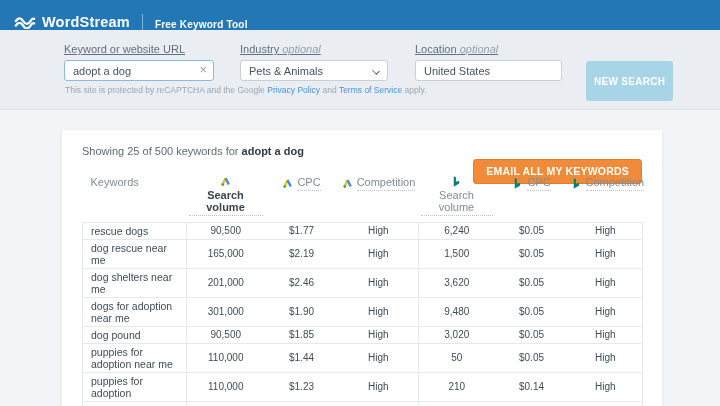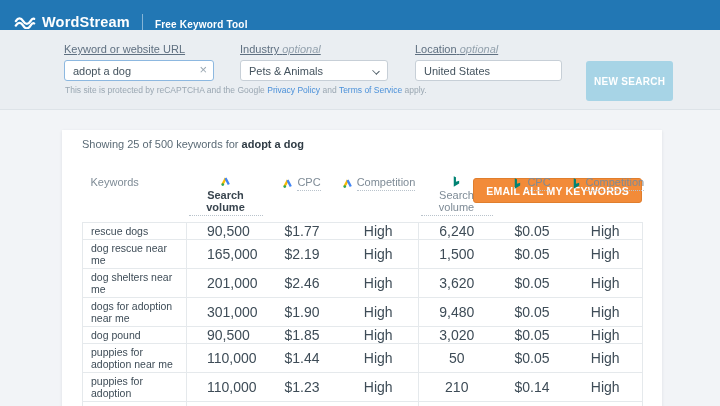--- a/index.html
+++ b/index.html
@@ -34,37 +34,37 @@
   .new-search-btn { position:absolute; left:586px; top:31px; height:40px; padding:0 8px;
     background:var(--accent-blue-button,#a7d4e6); border:none; border-radius:3px;
     color:#fff; font-family:"Liberation Sans",sans-serif; font-size:10px; font-weight:bold; letter-spacing:.3px; cursor:pointer; }
   .recaptcha { position:absolute; left:65px; top:55px; font-size:8.5px; color:#9aa7b2; }
   .recaptcha a { color:var(--link-blue,#4a90d9); text-decoration:none; }
 
   
   .main { position:absolute; left:0; top:110px; width:720px; height:296px; background:var(--page-bg,#f2f4f7); }
   .card { position:absolute; left:62px; top:20px; width:600px; height:300px;
     background:#fff; box-shadow:0 1px 3px rgba(40,50,60,.10); padding:0 20px; }
-  .results-bar { margin-top:8px; height:26px; display:flex; align-items:flex-start; justify-content:space-between;gap:40px; }
+  .results-bar { margin-top:8px; height:26px; display:flex; align-items:center; justify-content:space-between;gap:40px; }
   .showing { font-size:11px; color:#5b6b76; }
   .showing b { color:#2f3b44; }
   .email-btn { height:25px; padding:0 12px; background:var(--accent-orange,#f28b39); border:1px solid #e07e2d;
     border-radius:3px; color:#fff; font-family:"Liberation Sans",sans-serif; font-size:10.5px; font-weight:bold;
     letter-spacing:.2px; cursor:pointer;margin-top:40px; }
 
   
   table { margin-top:10px; width:560px; border-collapse:collapse; table-layout:fixed; }
   th { font-weight:normal; font-size:11px; color:#7e8b96; vertical-align:top; padding:2px 2px 6px; text-align:center; }
   th.kw { text-align:left; padding-left:8px; }
   .hdr-stack { display:flex; flex-direction:column; align-items:center; gap:2px; cursor:pointer; }
   .hdr-inline { display:inline-flex; align-items:center; gap:4px; cursor:pointer; }
   .hdr-lbl { border-bottom:1px dotted #b9c3cc; padding-bottom:2px; line-height:12px; }
   .hdr-lbl.strong { font-weight:bold; color:#39454f; }
   .icon12 { width:11px; height:11px; display:block; }
-  tbody td { font-size:14px; line-height:12px; color:#3e4c57; padding:2px 20px; text-align:center;
+  tbody td { font-size:10px; line-height:12px; color:#3e4c57; padding:2px 20px; text-align:center;
     border-top:1px solid #e5e9ec; }
   tbody tr:last-child td { border-bottom:1px solid #e5e9ec; }
   tbody td.col-kw { text-align:left; font-size:10.5px; padding:2px 4px 2px 8px;
     border-left:1px solid #e5e9ec; }
   tbody td.group-start { border-left:1px solid #e5e9ec; }
   tbody td:last-child { border-right:1px solid #e5e9ec; }
 </style>
 </head>
 <body>
 

